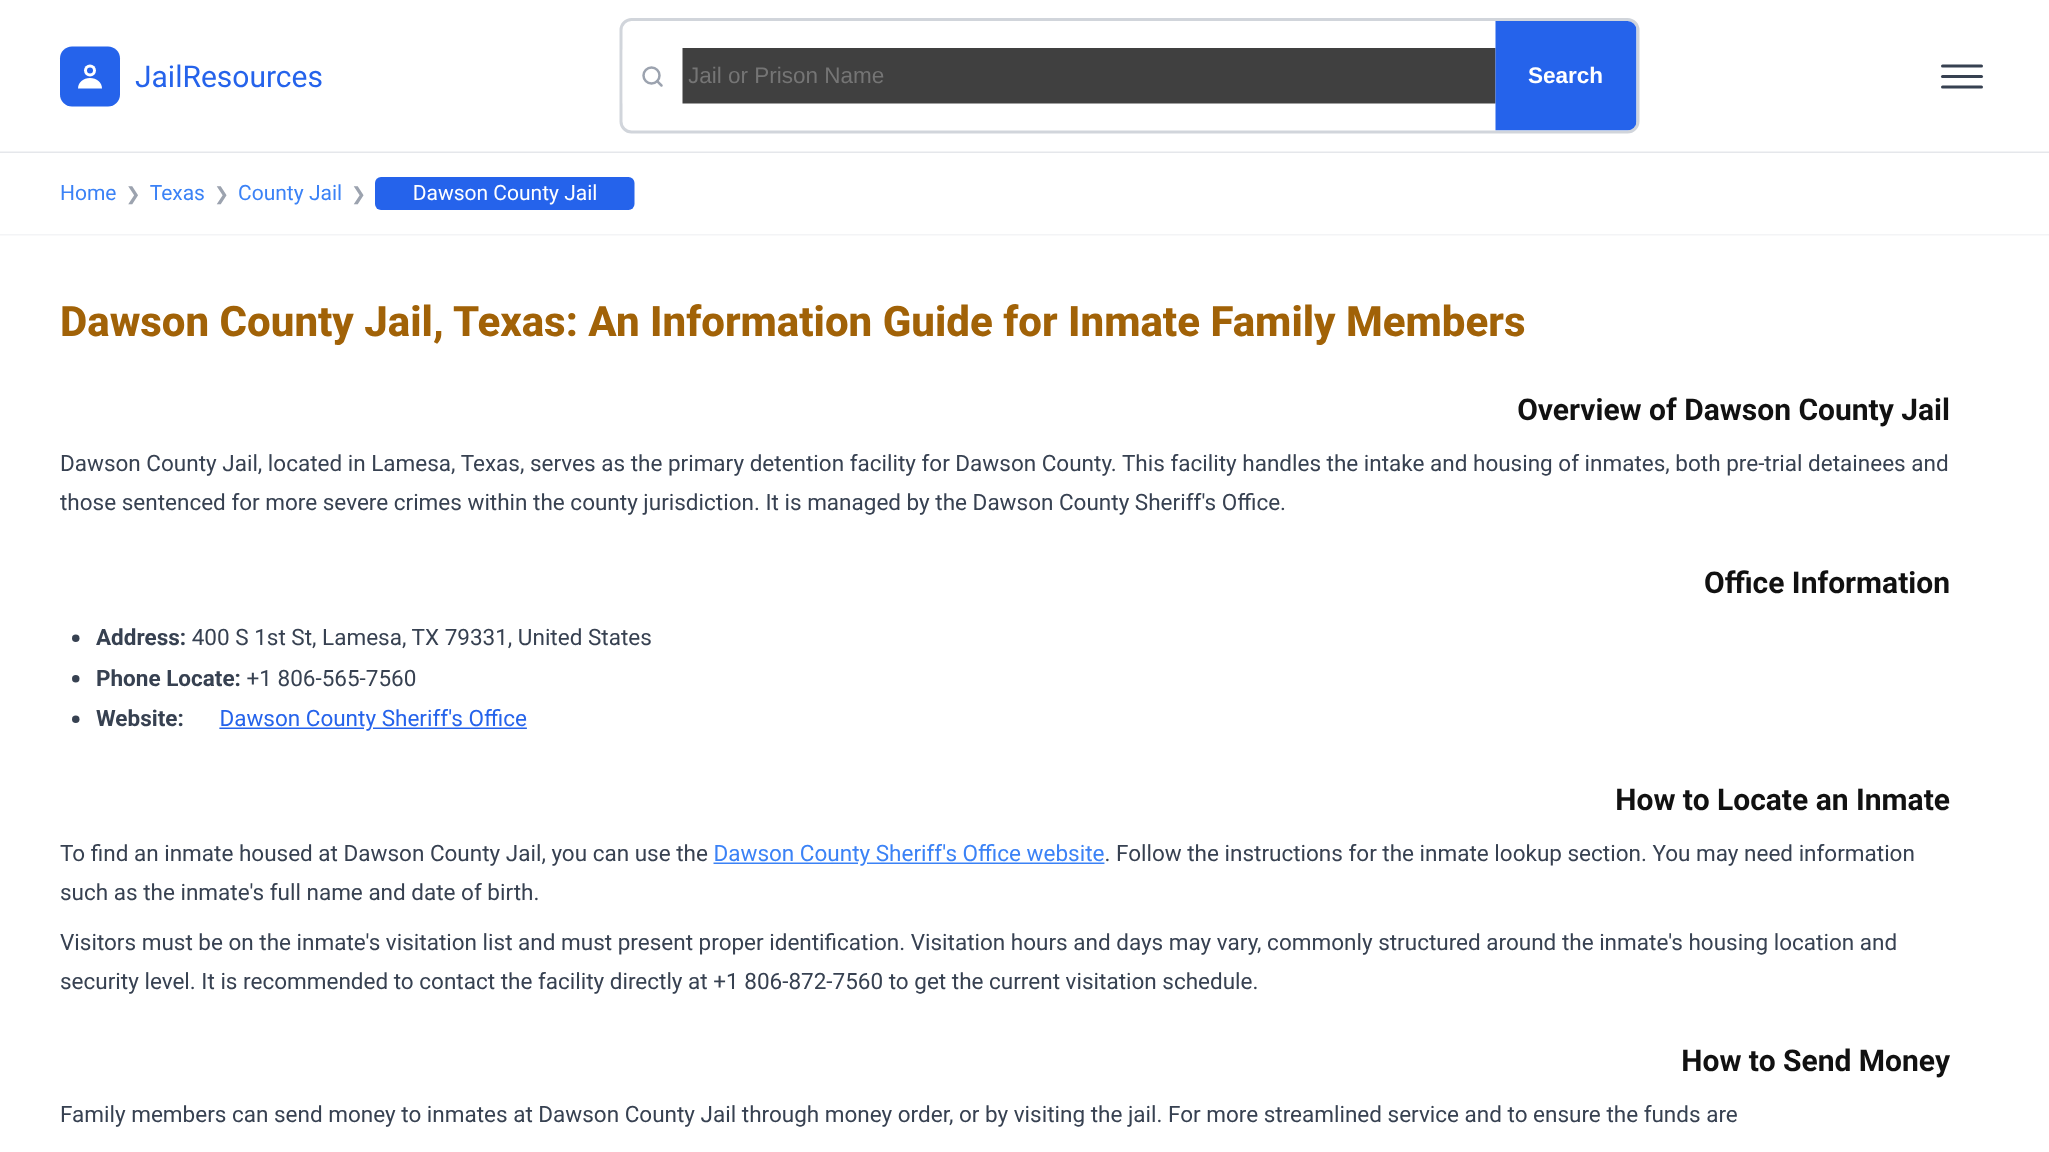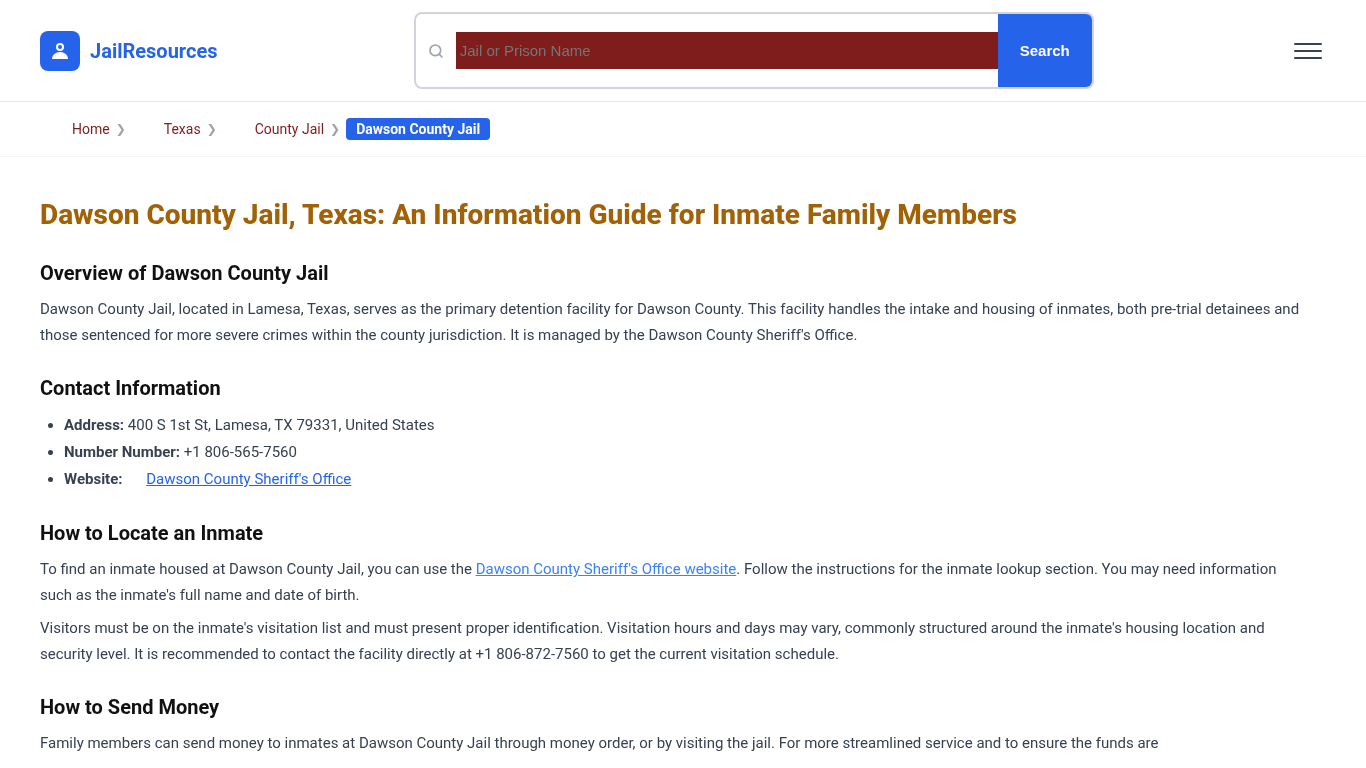--- a/index.html
+++ b/index.html
@@ -40,21 +40,21 @@
       align-items: center;
       justify-content: center;
     }
     .logo-icon svg {
       width: 24px;
       height: 24px;
       fill: white;
     }
     .logo-text {
       font-size: 20px;
-      font-weight: 700;
+      font-weight: 400;
       color: #111;
     }
     .logo-text span {
       color: #2563eb;
     }
     .header-center {
       display: flex;
       align-items: center;
       gap: 0;
       flex: 1;
@@ -75,21 +75,21 @@
       display: flex;
       align-items: center;
     }
     .search-input {
       flex: 1;
       border: none;
       outline: none;
       font-size: 15px;
       color: #9ca3af;
       padding: 10px 4px;
-      background: #7f1d1d;
+      background: #404040;
     }
     .search-button {
       background: #2563eb;
       color: #fff;
       border: none;
       padding: 28px 22px;
       font-size: 15px;
       font-weight: 600;
       cursor: pointer;
       white-space: nowrap;
@@ -115,55 +115,55 @@
       padding: 16px 40px;
       border-bottom: 1px solid #f3f4f6;
     }
     .breadcrumb {
       display: flex;
       align-items: center;
       gap: 6px;
       font-size: 14px;
     }
     .breadcrumb a {
-      color: #7f1d1d;
+      color: #3b82f6;
       text-decoration: none;
-      margin-left: 32px;
     }
     .breadcrumb-sep {
       color: #9ca3af;
       font-size: 12px;
     }
     .breadcrumb-active {
       background: #2563eb;
       color: #fff;
-      padding: 3px 10px;
+      padding: 3px 25px;
       border-radius: 4px;
       font-size: 14px;
-      font-weight: 700;
+      font-weight: 400;
       text-align: right;
     }
     
     .main-content {
       padding: 40px 40px 40px 40px;
       max-width: 1340px;
     }
     .page-title {
       font-size: 28px;
       font-weight: 800;
       color: #a16207;
       margin-bottom: 28px;
       line-height: 1.3;
     }
     .section-title {
       font-size: 20px;
       font-weight: 700;
       color: #111;
       margin-bottom: 12px;
       margin-top: 28px;
+      text-align: right;
     }
     .section-text {
       font-size: 15px;
       color: #374151;
       line-height: 1.7;
       margin-bottom: 8px;
     }
     .contact-list {
       list-style: disc;
       padding-left: 24px;
@@ -238,28 +238,28 @@
     <span class="breadcrumb-active">Dawson County Jail</span>
   </div>
 </nav>
 
 <main class="main-content">
   <h1 class="page-title">Dawson County Jail, Texas: An Information Guide for Inmate Family Members</h1>
 
   <h2 class="section-title">Overview of Dawson County Jail</h2>
   <p class="section-text">Dawson County Jail, located in Lamesa, Texas, serves as the primary detention facility for Dawson County. This facility handles the intake and housing of inmates, both pre-trial detainees and those sentenced for more severe crimes within the county jurisdiction. It is managed by the Dawson County Sheriff's Office.</p>
 
-  <h2 class="section-title">Contact Information</h2>
+  <h2 class="section-title">Office Information</h2>
   <ul class="contact-list">
     <li>
       <strong>Address:</strong>
       <span> </span><span>400 S 1st St, Lamesa, TX 79331, United States</span>
     </li>
     <li>
-      <strong>Number Number:</strong>
+      <strong>Phone Locate:</strong>
       <span> </span><span>+1 806-565-7560</span>
     </li>
     <li>
       <strong>Website:</strong>
       <span> </span><a href="#" class="inline-link">Dawson County Sheriff's Office</a>
     </li>
   </ul>
 
   <h2 class="section-title">How to Locate an Inmate</h2>
   <p class="section-text">

